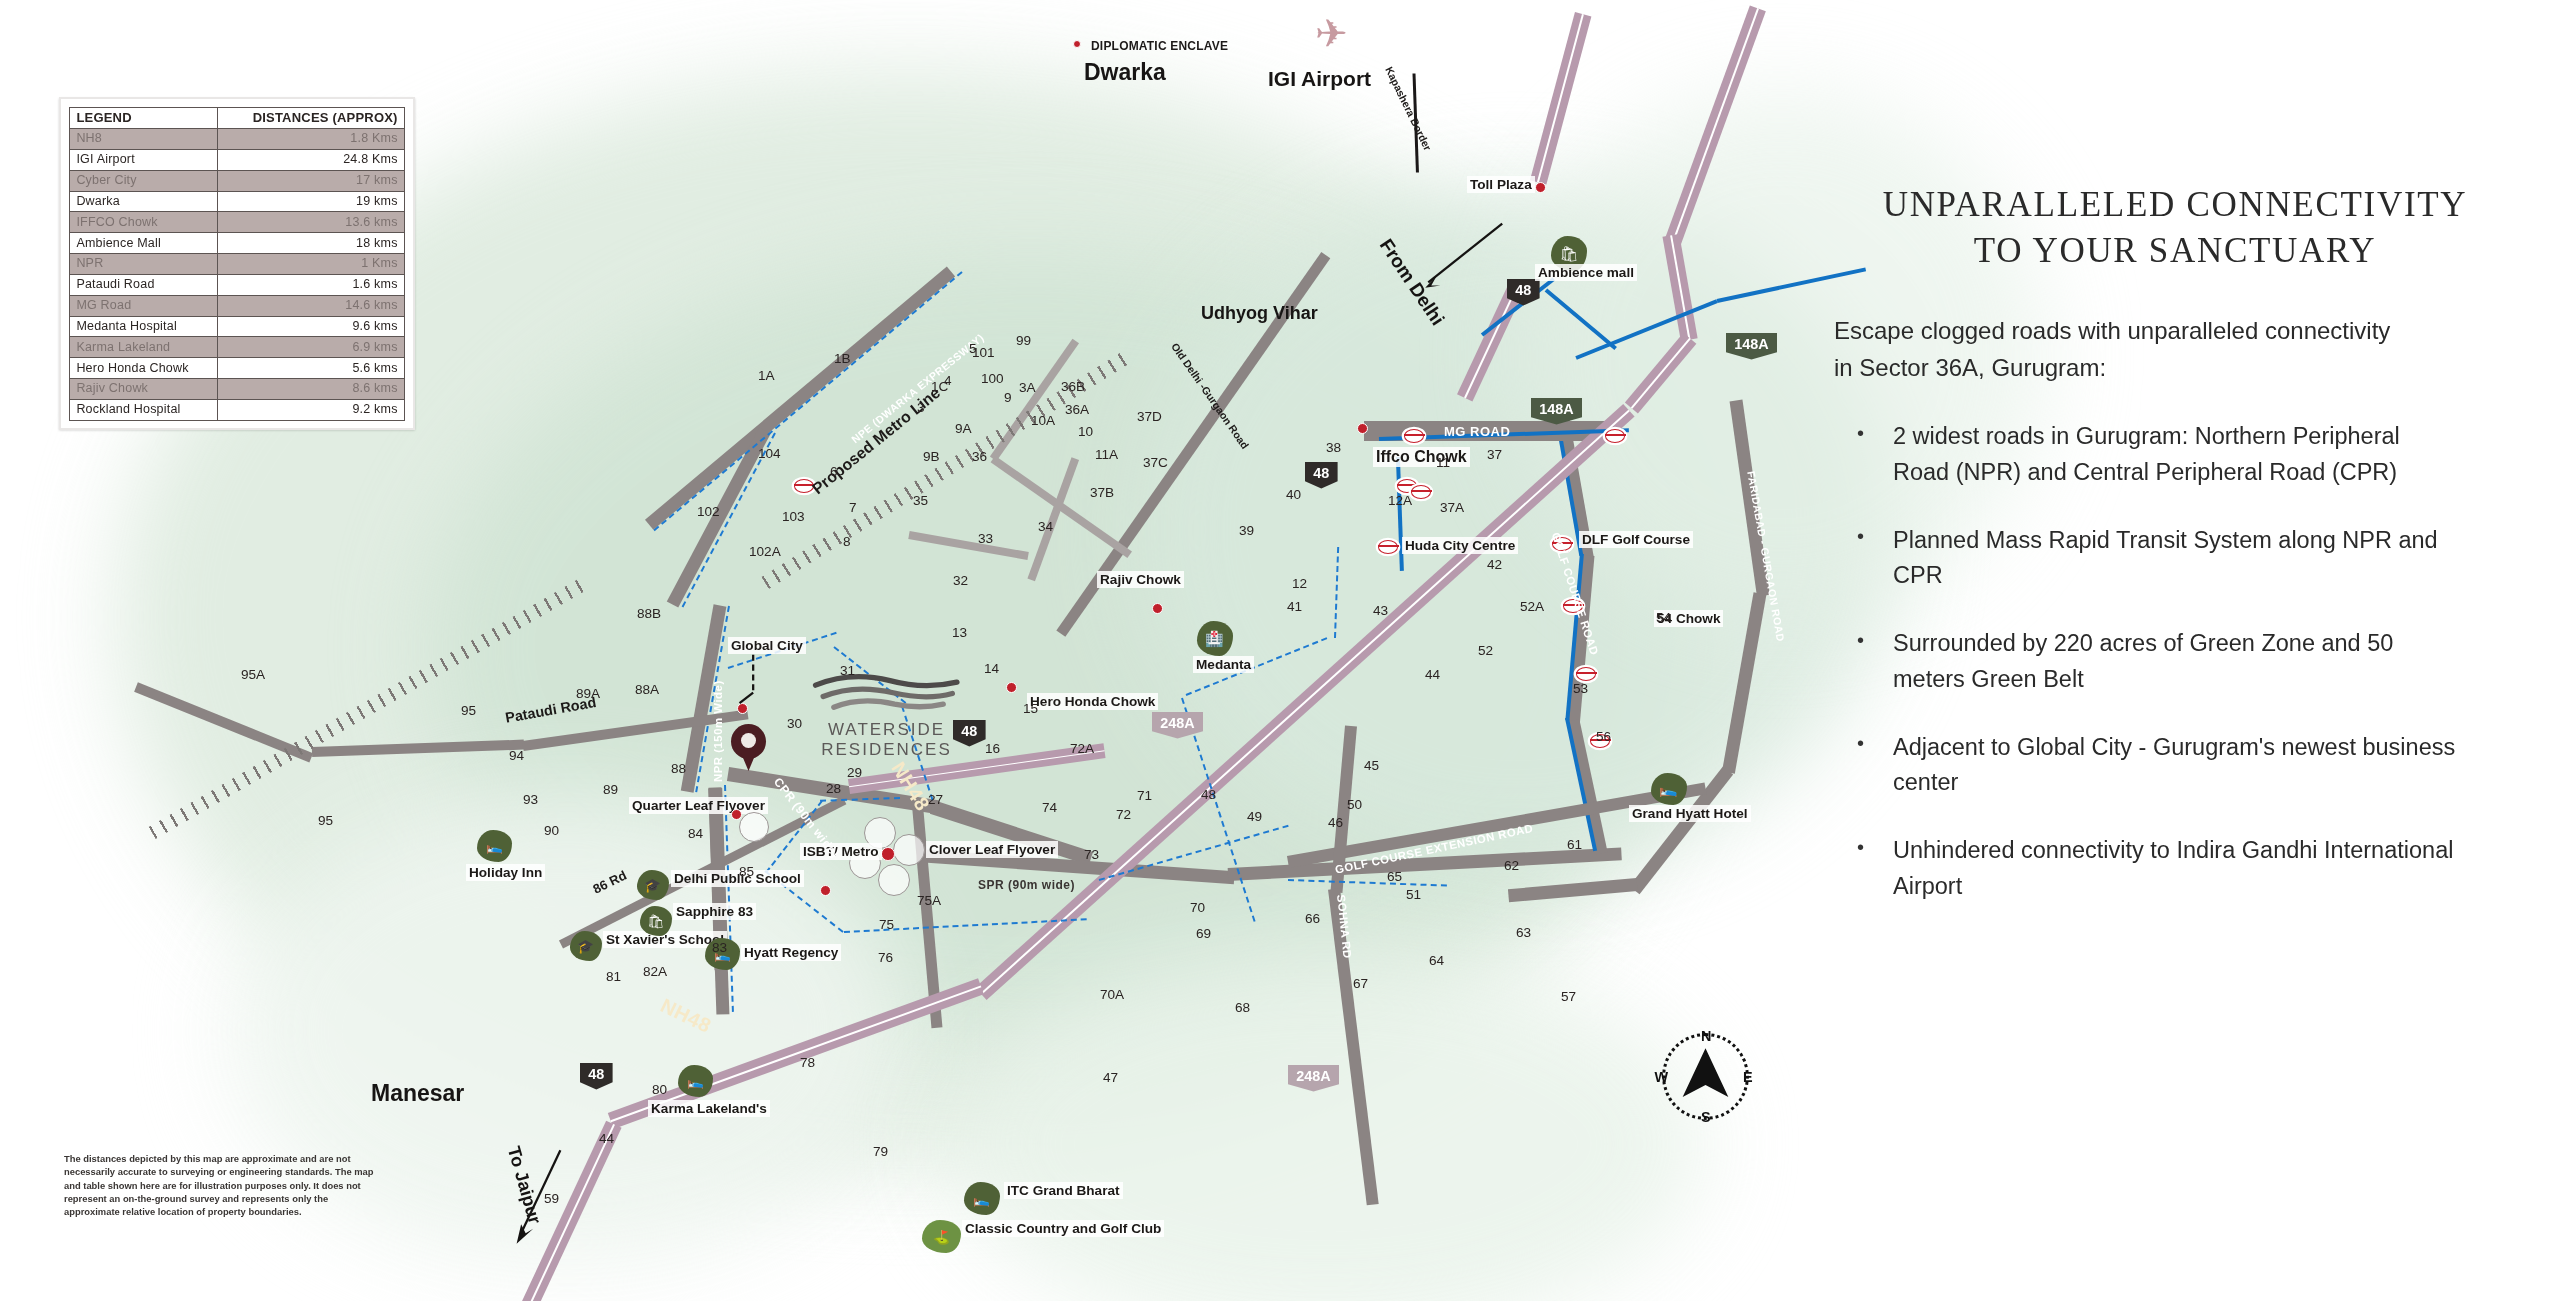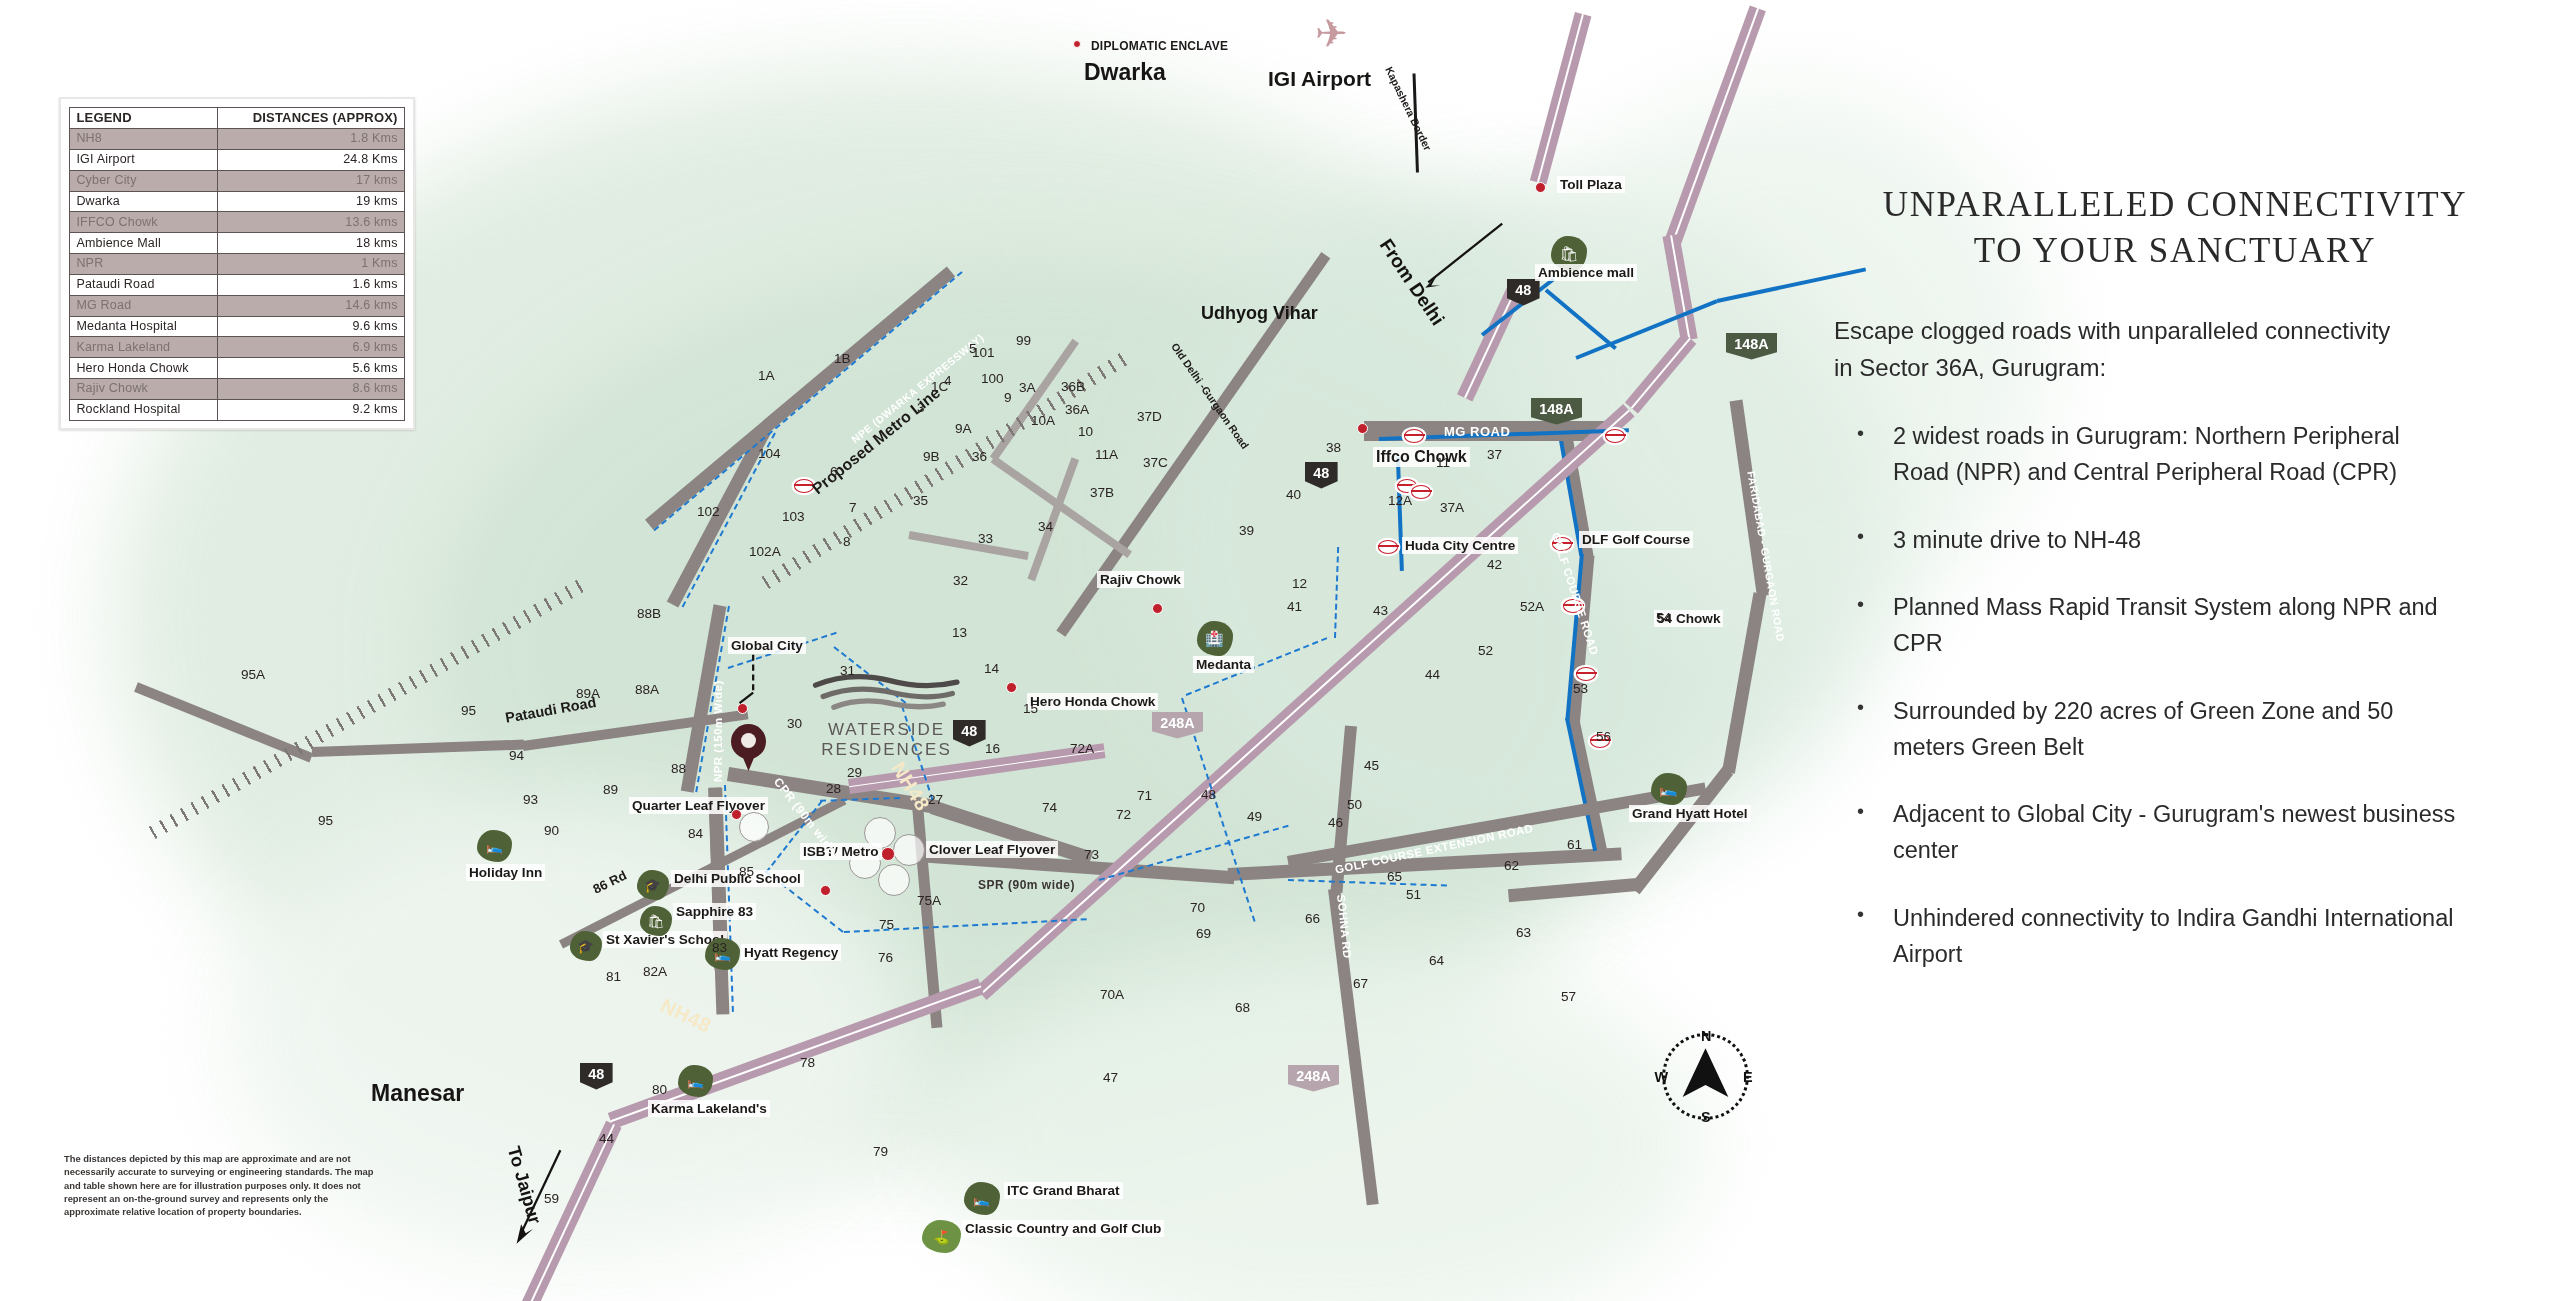--- a/index.html
+++ b/index.html
@@ -291,21 +291,21 @@
     <polygon points="16,95 32,78 24,92 36,92" fill="#151312"></polygon>
   </svg>
 
   <div class="arrow-lbl" style="left:523px;top:1144px;font-size:18px;transform:rotate(74deg);transform-origin:0 0;">To Jaipur</div>
   <svg width="83" height="106" style="position:absolute;left:500px;top:1144px;" viewBox="0 0 110 140">
     <line x1="80" y1="8" x2="28" y2="118" stroke="#151312" stroke-width="3"></line>
     <polygon points="22,132 28,106 34,118 44,112" fill="#151312"></polygon>
   </svg>
 
   <div class="reddot" style="left:1535px;top:182px;"></div>
-  <div class="poi-label" style="left:1557px;top:176px;">Toll Plaza</div>
+  <div class="poi-label" style="left:1467px;top:176px;">Toll Plaza</div>
 
   <div class="greenblob" style="left:1551px;top:236px;width:36px;height:35px;font-size:15px;">🛍</div>
   <div class="poi-label" style="left:1535px;top:264px;">Ambience mall</div>
 
   <div class="reddot" style="left:1357px;top:423px;"></div>
   <div class="poi-label" style="left:1373px;top:447px;font-size:16px;">Iffco Chowk</div>
 
   <div class="poi-label" style="left:1402px;top:537px;">Huda City
 Centre</div>
   <div class="metro-ico" style="left:1378px;top:540px;"></div>
@@ -616,20 +616,19 @@
       </tbody>
   </table>
 </div>
 
 <div id="panel">
   <h1>UNPARALLELED CONNECTIVITY
 TO YOUR SANCTUARY</h1>
   <div class="intro">Escape clogged roads with unparalleled connectivity in Sector 36A, Gurugram:</div>
   <ul id="panel-bullets">
       <li>2 widest roads in Gurugram: Northern Peripheral Road (NPR) and Central Peripheral Road (CPR)</li>
-      <li>3 minute drive to NH-48</li>
       <li>Planned Mass Rapid Transit System along NPR and CPR</li>
       <li>Surrounded by 220 acres of Green Zone and 50 meters Green Belt</li>
       <li>Adjacent to Global City - Gurugram's newest business center</li>
       <li>Unhindered connectivity to Indira Gandhi International Airport</li>
     </ul>
 </div>
 
 
 </body></html>

